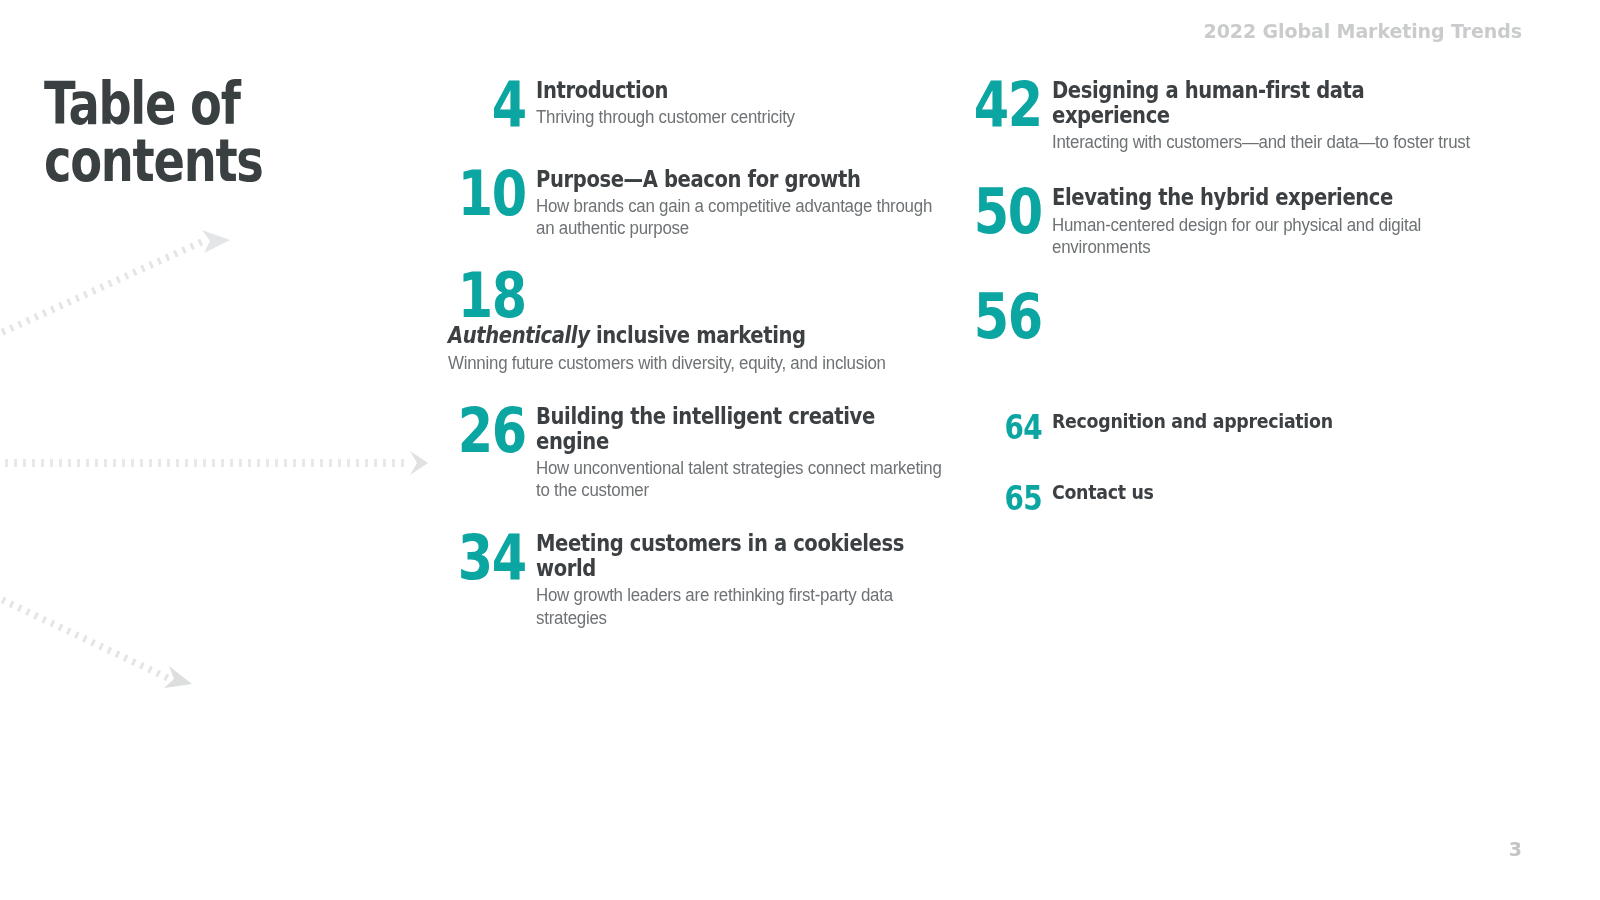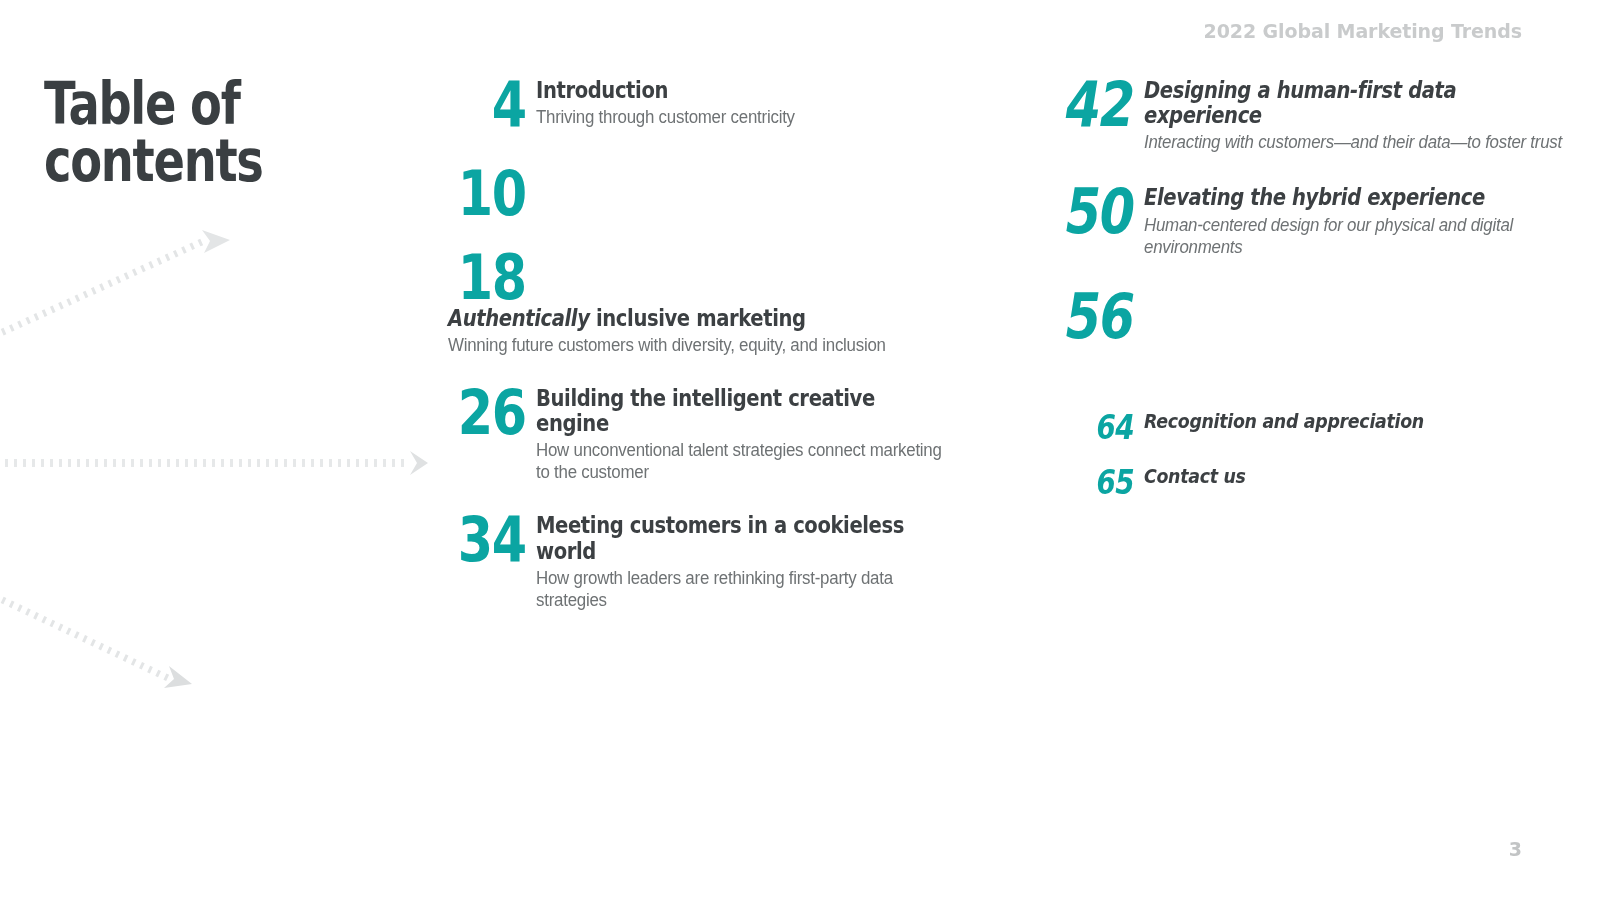--- a/index.html
+++ b/index.html
@@ -54,21 +54,21 @@
     transform-origin:left top;
   }
 
   
   .deco-arrow { position:absolute; pointer-events:none; }
   .deco-arrow svg { display:block; overflow:visible; }
 
   
   .toc-col { position:absolute; }
   #col-left  { left:448px; top:78px;  width:500px; }
-  #col-right { left:1060px; top:78px; width:520px;font-style:italic; }
+  #col-right { left:968px; top:78px; width:520px; }
 
   .toc-entry {
     position:relative;
     display:flex;
     align-items:flex-start;
   }
 
   .entry-num {
     flex:0 0 auto;
     font-family:"DejaVu Sans", sans-serif;
@@ -180,20 +180,24 @@
     <div class="toc-entry big" style="margin-top:0px;">
       <div class="entry-num">4</div>
       <div class="entry-body">
         <div class="entry-title">Introduction</div>
         <div class="entry-sub">Thriving through customer centricity</div>
       </div>
     </div>
 
     <div class="toc-entry big" style="margin-top:34px;">
       <div class="entry-num">10</div>
+      <div class="entry-body">
+        <div class="entry-title">Purpose—A beacon for growth</div>
+        <div class="entry-sub">How brands can gain a competitive advantage through an authentic purpose</div>
+      </div>
     </div>
 
     <div class="toc-entry big" style="margin-top:30px;flex-direction:column;">
       <div class="entry-num">18</div>
       <div class="entry-body">
         <div class="entry-title"><em>Authentically</em><span> inclusive marketing</span></div>
         <div class="entry-sub">Winning future customers with diversity, equity, and inclusion</div>
       </div>
     </div>
 
@@ -237,21 +241,21 @@
       <div class="entry-num">56</div>
     </div>
 
     <div class="toc-entry small" style="margin-top:66px;">
       <div class="entry-num">64</div>
       <div class="entry-body">
         <div class="entry-title">Recognition and appreciation</div>
       </div>
     </div>
 
-    <div class="toc-entry small" style="margin-top:21px;">
+    <div class="toc-entry small" style="margin-top:37px;">
       <div class="entry-num">65</div>
       <div class="entry-body">
         <div class="entry-title">Contact us</div>
       </div>
     </div>
 
   </div>
 
   <div class="page-number">3</div>
 

